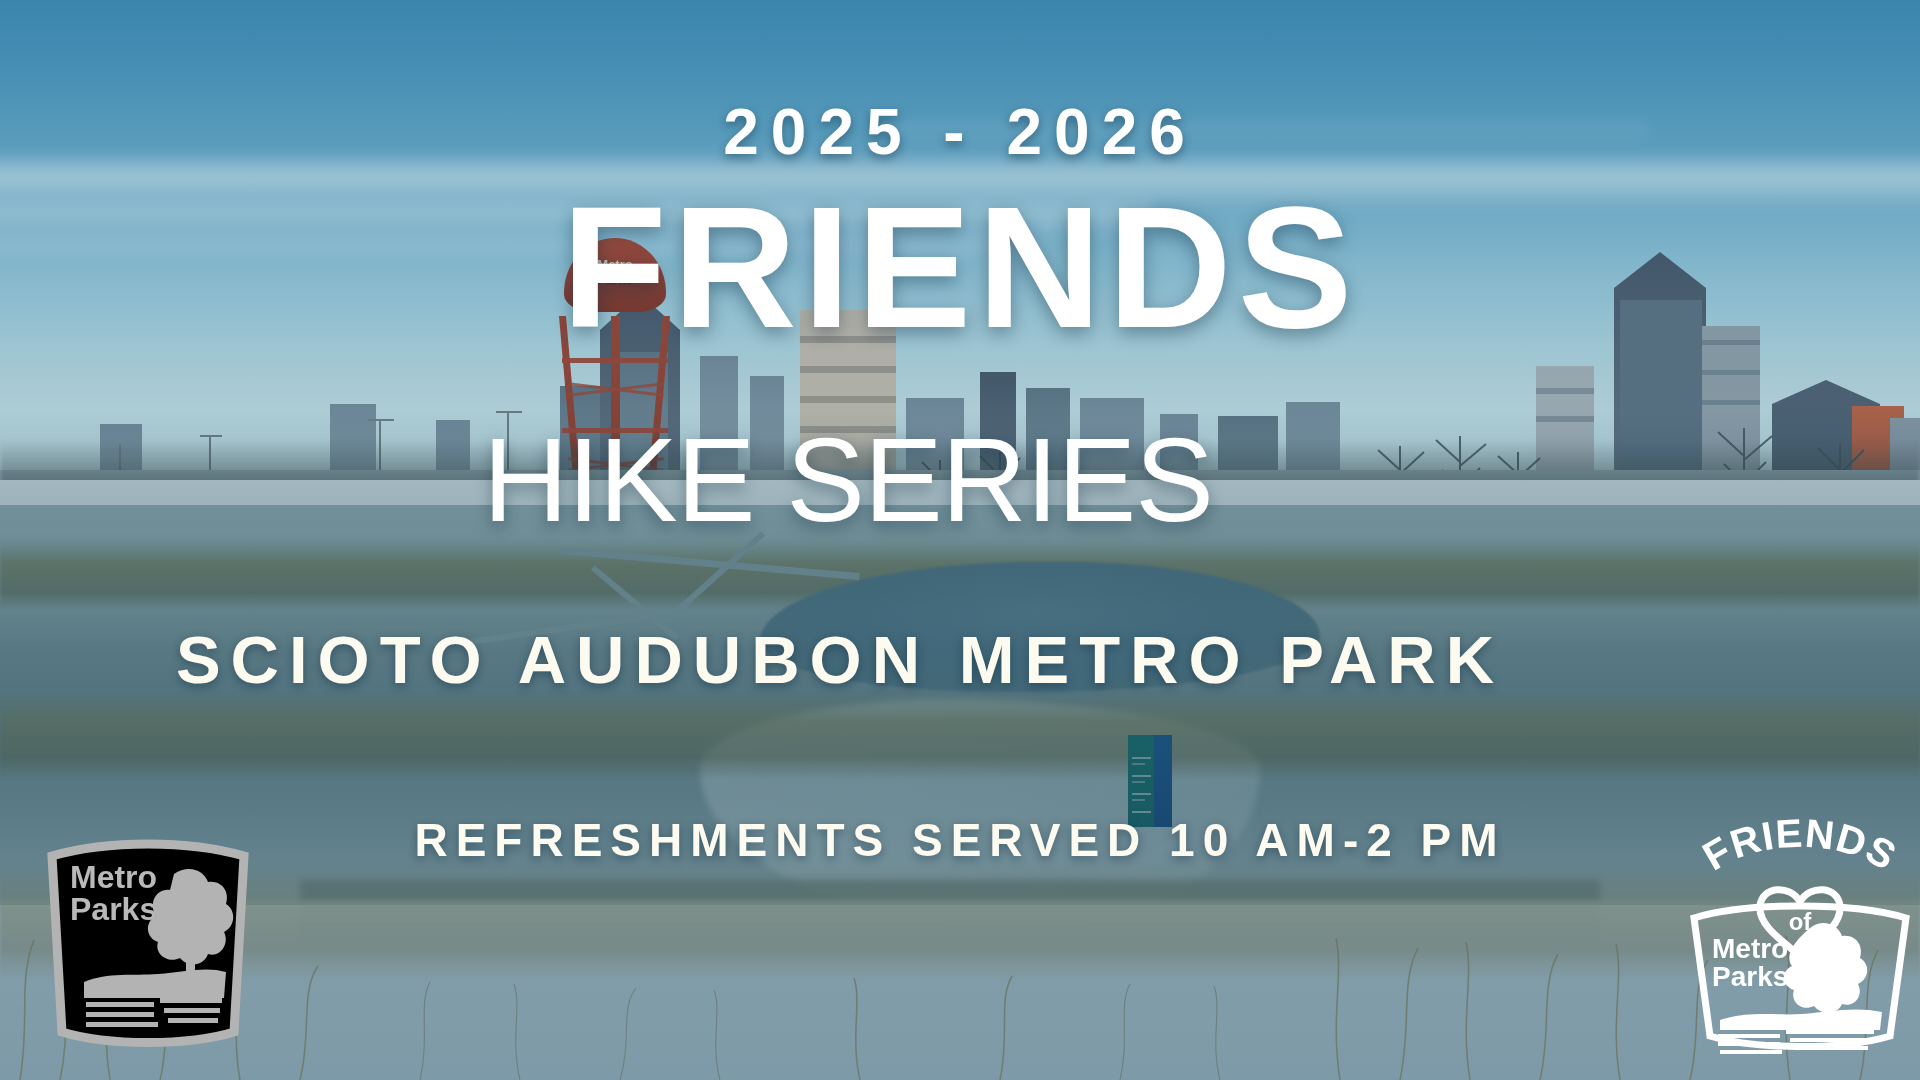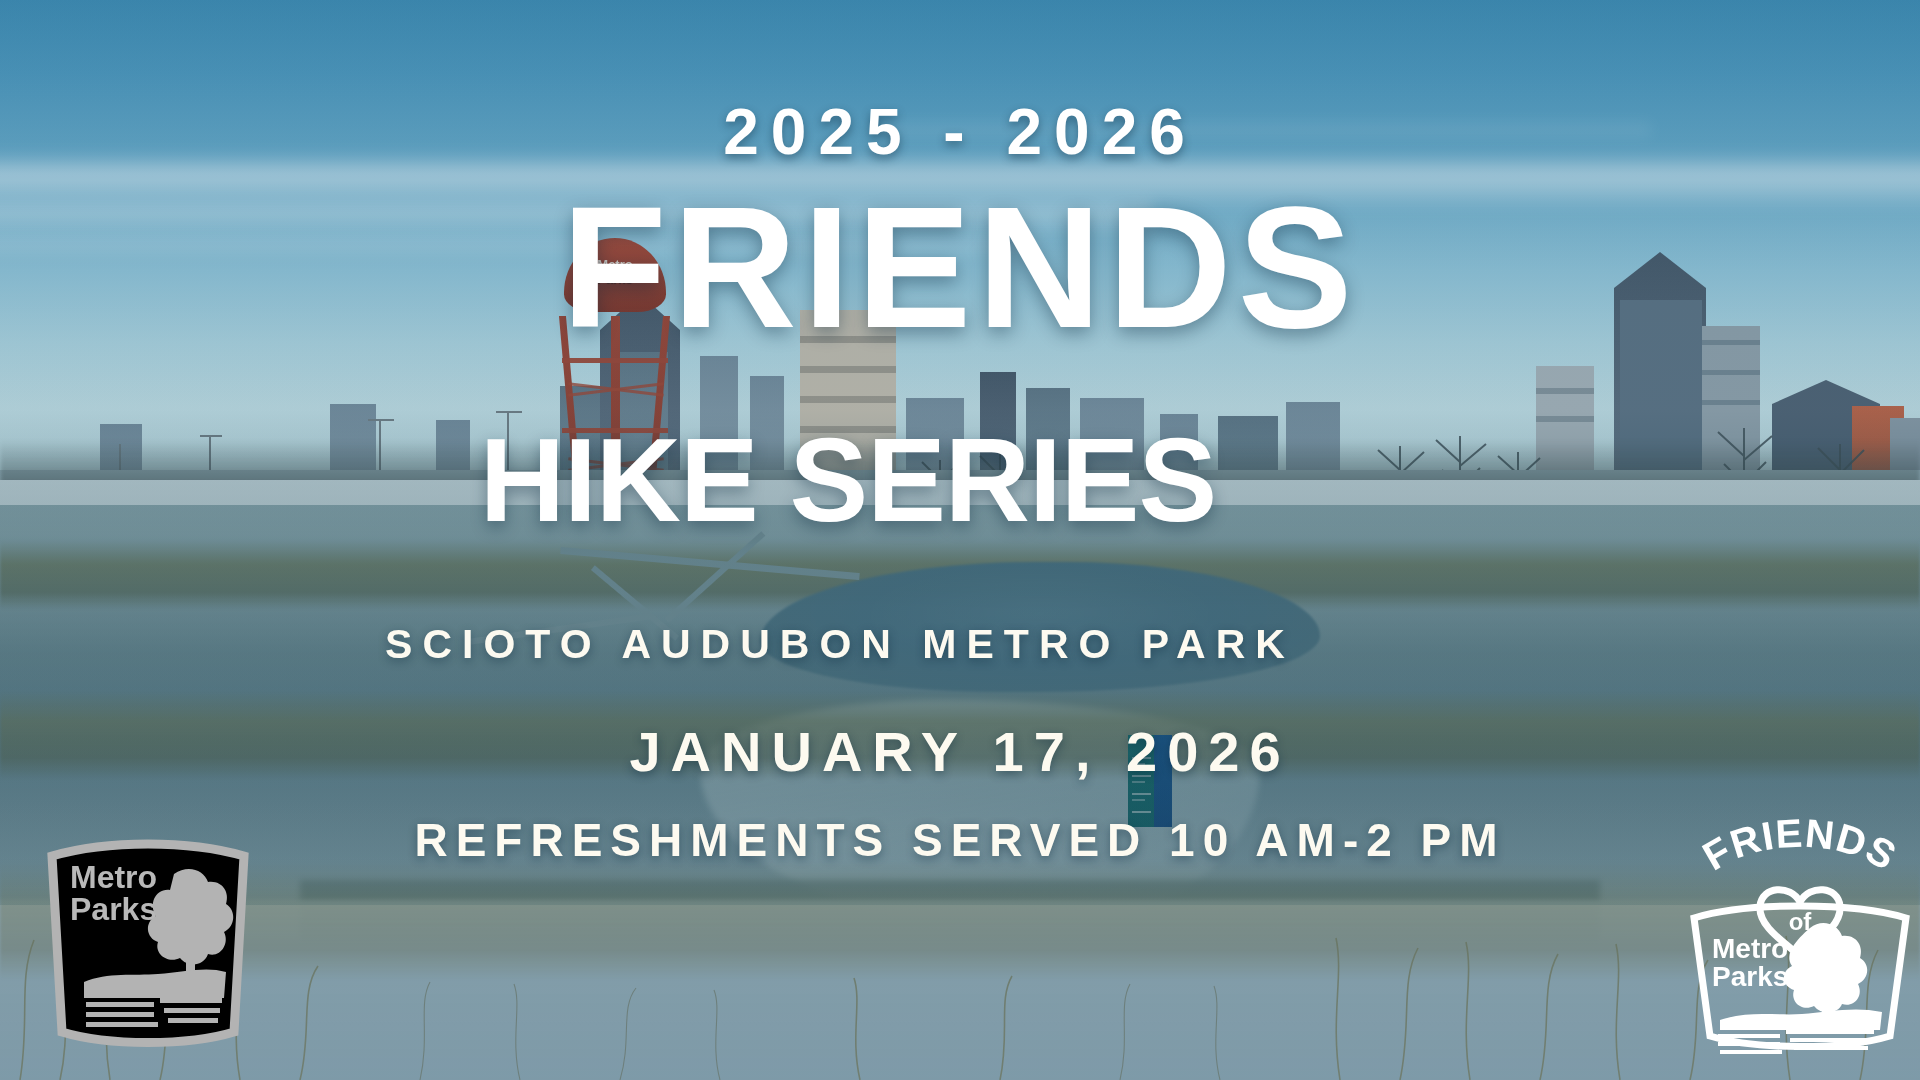--- a/index.html
+++ b/index.html
@@ -162,27 +162,27 @@
     text-shadow:0 4px 10px rgba(10,40,60,.45);
   }
   .winter{
     position:absolute; left:0; top:180px; width:1920px;
     font-size:172px; font-weight:900; color:#fff;
     letter-spacing:6px; line-height:1;
     text-shadow:0 6px 18px rgba(10,40,60,.40);
   }
   .hikeseries{
     position:absolute; left:0; top:420px; width:1696px;
-    font-size:118px; font-weight:700; color:#fff;
+    font-size:118px; font-weight:400; color:#fff;
     letter-spacing:-1px; line-height:1;
     text-shadow:0 6px 16px rgba(10,40,60,.40);
   }
   .venue{
     position:absolute; left:0; top:620px; width:1680px;
-    font-size:41px; font-weight:800; color:#fdfaf0;
+    font-size:67px; font-weight:800; color:#fdfaf0;
     letter-spacing:10px;
     text-shadow:0 3px 10px rgba(10,40,60,.45);
   }
   .date{
     position:absolute; left:0; top:718px; width:1920px;
     font-size:56px; font-weight:800; color:#fdfaf0;
     letter-spacing:10px;
     text-shadow:0 3px 10px rgba(10,40,60,.45);
   }
   .refresh{
@@ -362,21 +362,20 @@
   </div>
 
   <div class="tint"></div>
   <div class="tint-band"></div>
 
   <div class="copy">
     <div class="year">2025 - 2026</div>
     <div class="winter">FRIENDS</div>
     <div class="hikeseries">HIKE SERIES</div>
     <div class="venue">SCIOTO AUDUBON METRO PARK</div>
-    <div class="date">JANUARY 17, 2026</div>
     <div class="refresh">REFRESHMENTS SERVED 10 AM-2 PM</div>
   </div>
 
   <div class="logo-mp">
     <svg viewBox="0 0 220 226">
       <path d="M14 30 C70 14 150 14 206 30 L196 206 C150 220 70 220 24 206 Z" fill="#000" stroke="#b3b3b3" stroke-width="9"></path>
       <text x="32" y="62" font-family="Liberation Sans, sans-serif" font-size="32" font-weight="700" fill="#b9b9b9">Metro</text>
       <text x="32" y="94" font-family="Liberation Sans, sans-serif" font-size="32" font-weight="700" fill="#b9b9b9">Parks</text>
       <g fill="#b3b3b3">
         <path d="M136 48 C150 38 166 44 170 56 C184 54 192 66 188 78 C198 84 198 100 186 106

